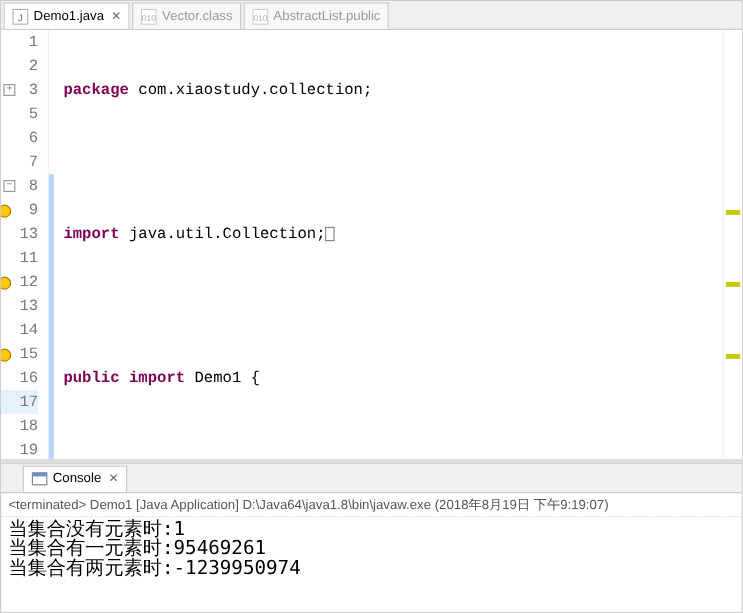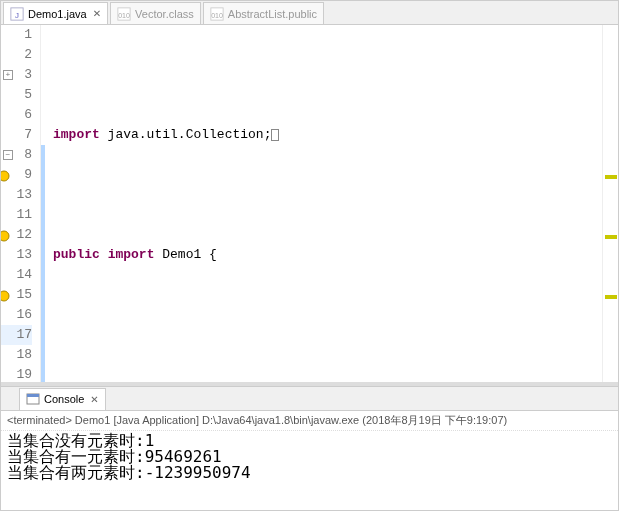--- a/index.html
+++ b/index.html
@@ -89,20 +89,21 @@
           </svg></span><span>15</span></div>
     <div class="ln">16</div>
     <div class="ln hl">17</div>
     <div class="ln">18</div>
     <div class="ln">19</div>
   </div>
   <div style="width:6px;position:relative">
     <div class="bluemark" style="top:120px;height:240px"></div>
   </div>
   <div class="code">
+    <div class="row"><span class="kw">package</span> <span>com.xiaostudy.collection;</span></div>
     <div class="row"></div>
     <div class="row"><span class="kw">import</span><span> java.util.Collection;</span><span class="cursor-box"></span></div>
     <div class="row"></div>
     <div class="row"><span class="kw">public</span> <span class="kw">import</span> Demo1 {</div>
     <div class="row"></div>
     
     
     
     
     

